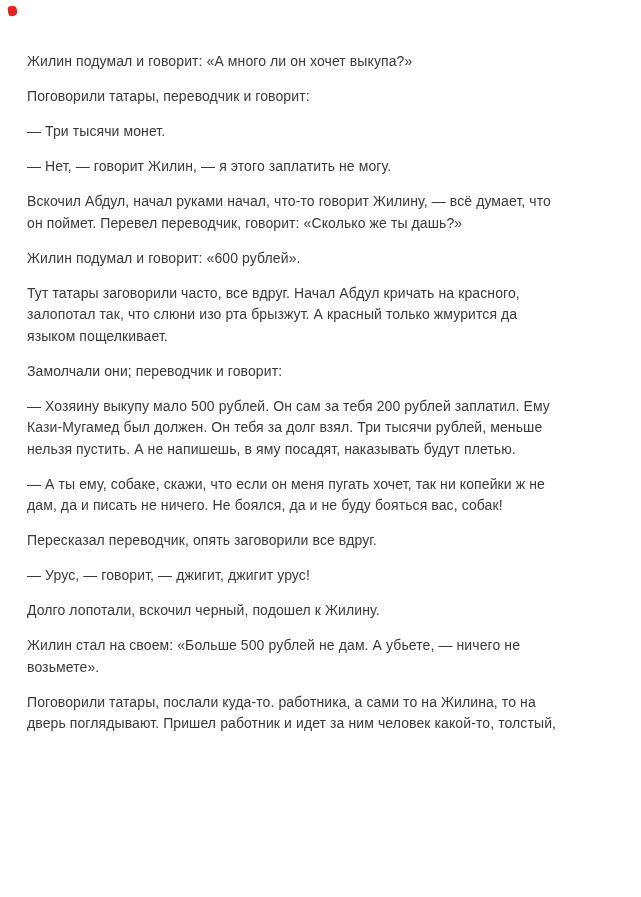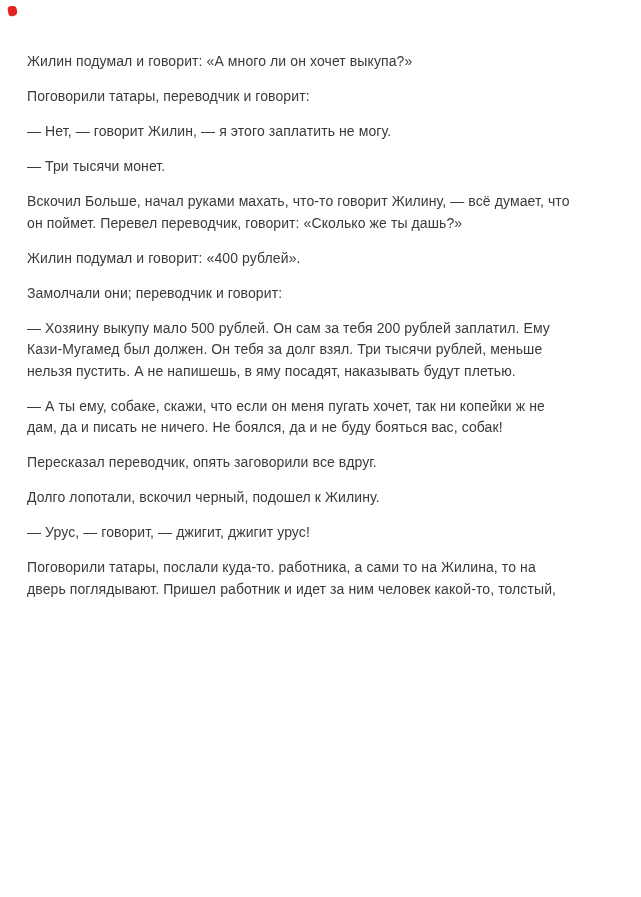--- a/index.html
+++ b/index.html
@@ -42,29 +42,34 @@
     transform: rotate(-8deg);
   }
 </style>
 </head>
 <body>
 
 <div class="page">
   <div class="red-marker"></div>
   <p>Жилин подумал и говорит: «А много ли он хочет выкупа?»</p>
   <p>Поговорили татары, переводчик и говорит:</p>
+  <p>— Три тысячи монет.</p>
   <p>— Нет, — говорит Жилин, — я этого заплатить не могу.</p>
-  <p>— Три тысячи монет.</p>
-  <p>Вскочил Больше, начал руками махать, что-то говорит Жилину, — всё думает, что
+  <p>Вскочил Абдул, начал руками начал, что-то говорит Жилину, — всё думает, что
 он поймет. Перевел переводчик, говорит: «Сколько же ты дашь?»</p>
-  <p>Жилин подумал и говорит: «400 рублей».</p>
+  <p>Жилин подумал и говорит: «600 рублей».</p>
+  <p>Тут татары заговорили часто, все вдруг. Начал Абдул кричать на красного,
+залопотал так, что слюни изо рта брызжут. А красный только жмурится да
+языком пощелкивает.</p>
   <p>Замолчали они; переводчик и говорит:</p>
   <p>— Хозяину выкупу мало 500 рублей. Он сам за тебя 200 рублей заплатил. Ему
 Кази-Мугамед был должен. Он тебя за долг взял. Три тысячи рублей, меньше
 нельзя пустить. А не напишешь, в яму посадят, наказывать будут плетью.</p>
   <p>— А ты ему, собаке, скажи, что если он меня пугать хочет, так ни копейки ж не
 дам, да и писать не ничего. Не боялся, да и не буду бояться вас, собак!</p>
   <p>Пересказал переводчик, опять заговорили все вдруг.</p>
+  <p>— Урус, — говорит, — джигит, джигит урус!</p>
   <p>Долго лопотали, вскочил черный, подошел к Жилину.</p>
-  <p>— Урус, — говорит, — джигит, джигит урус!</p>
+  <p>Жилин стал на своем: «Больше 500 рублей не дам. А убьете, — ничего не
+возьмете».</p>
   <p>Поговорили татары, послали куда-то. работника, а сами то на Жилина, то на
 дверь поглядывают. Пришел работник и идет за ним человек какой-то, толстый,</p>
 </div>
 
 </body></html>

